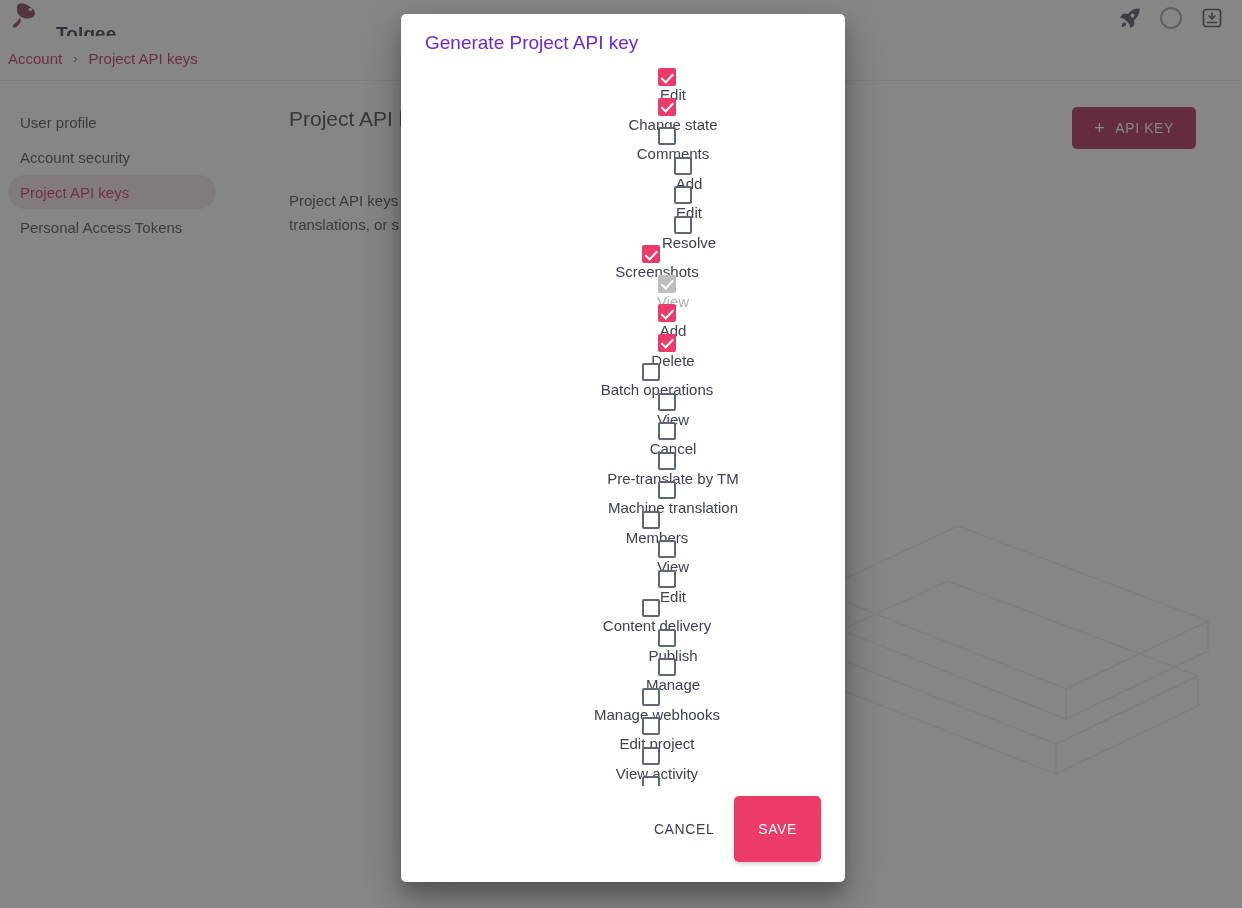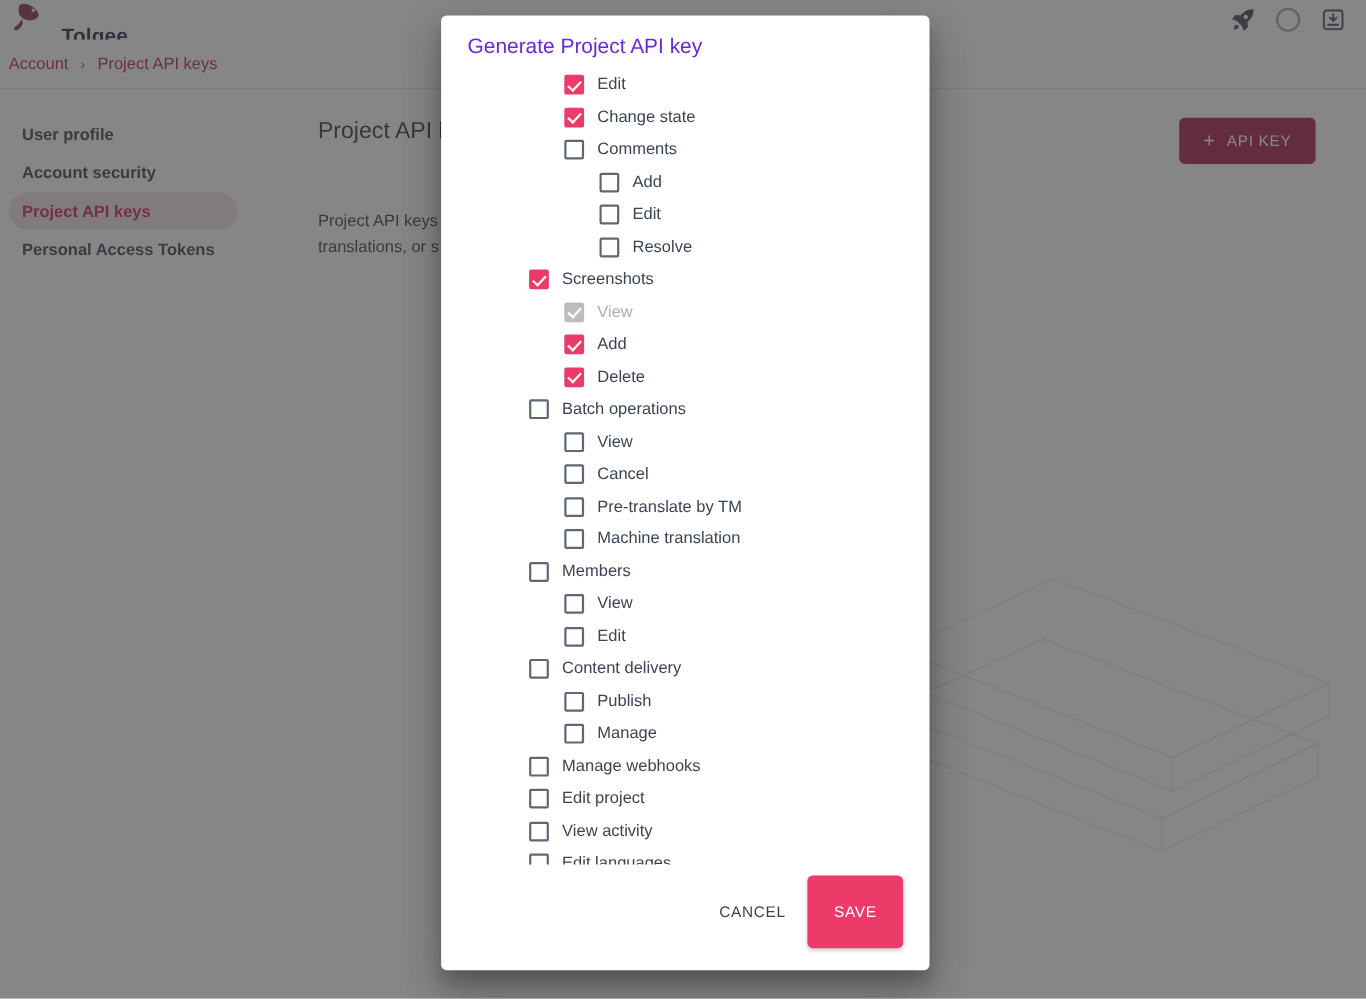--- a/index.html
+++ b/index.html
@@ -98,21 +98,20 @@
   }
   .side-item {
     height: 34px;
     margin: 0 12px 1px 8px;
     border-radius: 17px;
     display: flex;
     align-items: center;
     padding-left: 12px;
     font-size: 15px;
     color: #323a49;
-    font-weight: bold;
   }
   .side-item.active {
     background: #f5e3ea;
     color: #cc1c53;
   }
 
   .main {
     position: absolute;
     top: 81px; left: 228px;
     width: 1014px;
@@ -198,22 +197,24 @@
   .dialog-body {
     flex: 1 1 auto;
     padding: 6px 24px 0 24px;
     overflow: hidden;
   }
 
   .scope-list { display: block; }
 
   .scope-row {
     display: flex;
+    align-items: center;
     height: 29.5px;
     cursor: pointer;
+    flex-direction: column;
   }
   .scope-row.lvl0 { padding-left: 56px; }
   .scope-row.lvl1 { padding-left: 88px; }
   .scope-row.lvl2 { padding-left: 120px; }
 
   .cb {
     width: 18px;
     height: 18px;
     border-radius: 2px;
     flex: 0 0 auto;

